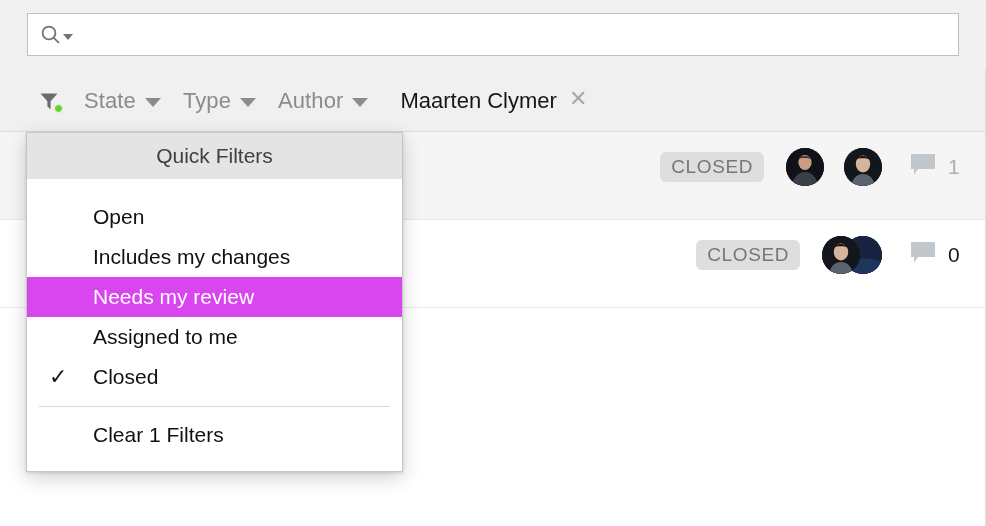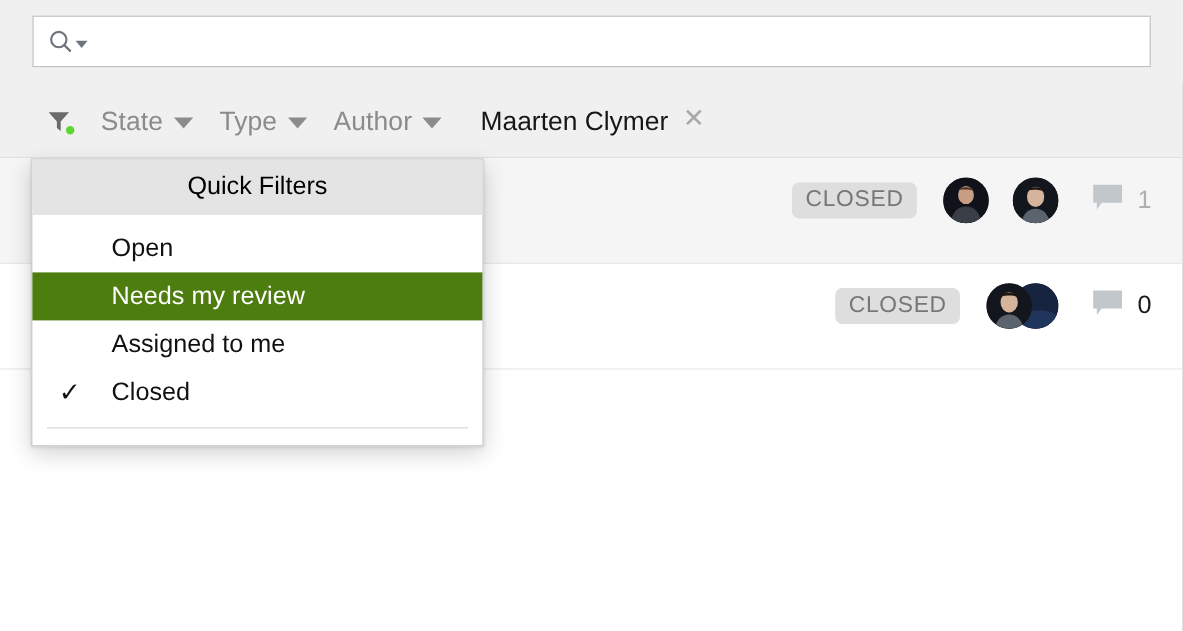--- a/index.html
+++ b/index.html
@@ -237,45 +237,45 @@
     box-shadow: 0 6px 18px rgba(0,0,0,0.18), 0 1px 3px rgba(0,0,0,0.12);
     z-index: 50;
   }
   .popup-header {
     height: 45px;
     background: #e4e4e4;
     display: flex;
     align-items: center;
     justify-content: center;
     font-size: 21px;
-    color: #000000;
+    color: #404040;
     border-bottom: 1px solid #e4e4e4;
   }
-  .popup-list { padding: 8px 0 6px 0; }
+  .popup-list { padding: 8px 0 6px 0; margin-top: 10px; }
   .menu-item {
     height: 40px;
     display: flex;
     align-items: center;
     padding-left: 22px;
     font-size: 21px;
     color: #111111;
     box-sizing: border-box;
     cursor: default;
     white-space: nowrap;
   }
   .menu-item .check {
     width: 26px;
     flex: none;
     font-size: 22px;
     color: #111111;
     line-height: 1;
   }
   .menu-item .mi-label { margin-left: 18px; }
   .menu-item.selected {
-    background: #4d7c0f;
+    background: #d946ef;
     color: #ffffff;
   }
   .menu-item.selected .mi-label { color: #ffffff; }
   .menu-sep {
     height: 1px;
     background: #d8d8d8;
     margin: 9px 12px 8px 12px;
   }
   .popup-footer { padding-bottom: 10px; }
 
@@ -415,36 +415,46 @@
 
   <div class="popup">
     <div class="popup-header">Quick Filters</div>
     <div class="popup-list">
 
       <div class="menu-item">
         <span class="check"></span>
         <span class="mi-label">Open</span>
       </div>
 
+      <div class="menu-item">
+        <span class="check"></span>
+        <span class="mi-label">Includes my changes</span>
+      </div>
 
 
       <div class="menu-item selected">
         <span class="check"></span>
         <span class="mi-label">Needs my review</span>
       </div>
 
       <div class="menu-item">
         <span class="check"></span>
         <span class="mi-label">Assigned to me</span>
       </div>
 
       <div class="menu-item">
         <span class="check">✓</span>
         <span class="mi-label">Closed</span>
       </div>
 
       <div class="menu-sep"></div>
 
+      <div class="popup-footer">
+        <div class="menu-item">
+          <span class="check"></span>
+          <span class="mi-label">Clear 1 Filters</span>
+        </div>
+      </div>
 
     </div>
   </div>
 
 </div>
 
 </body></html>

